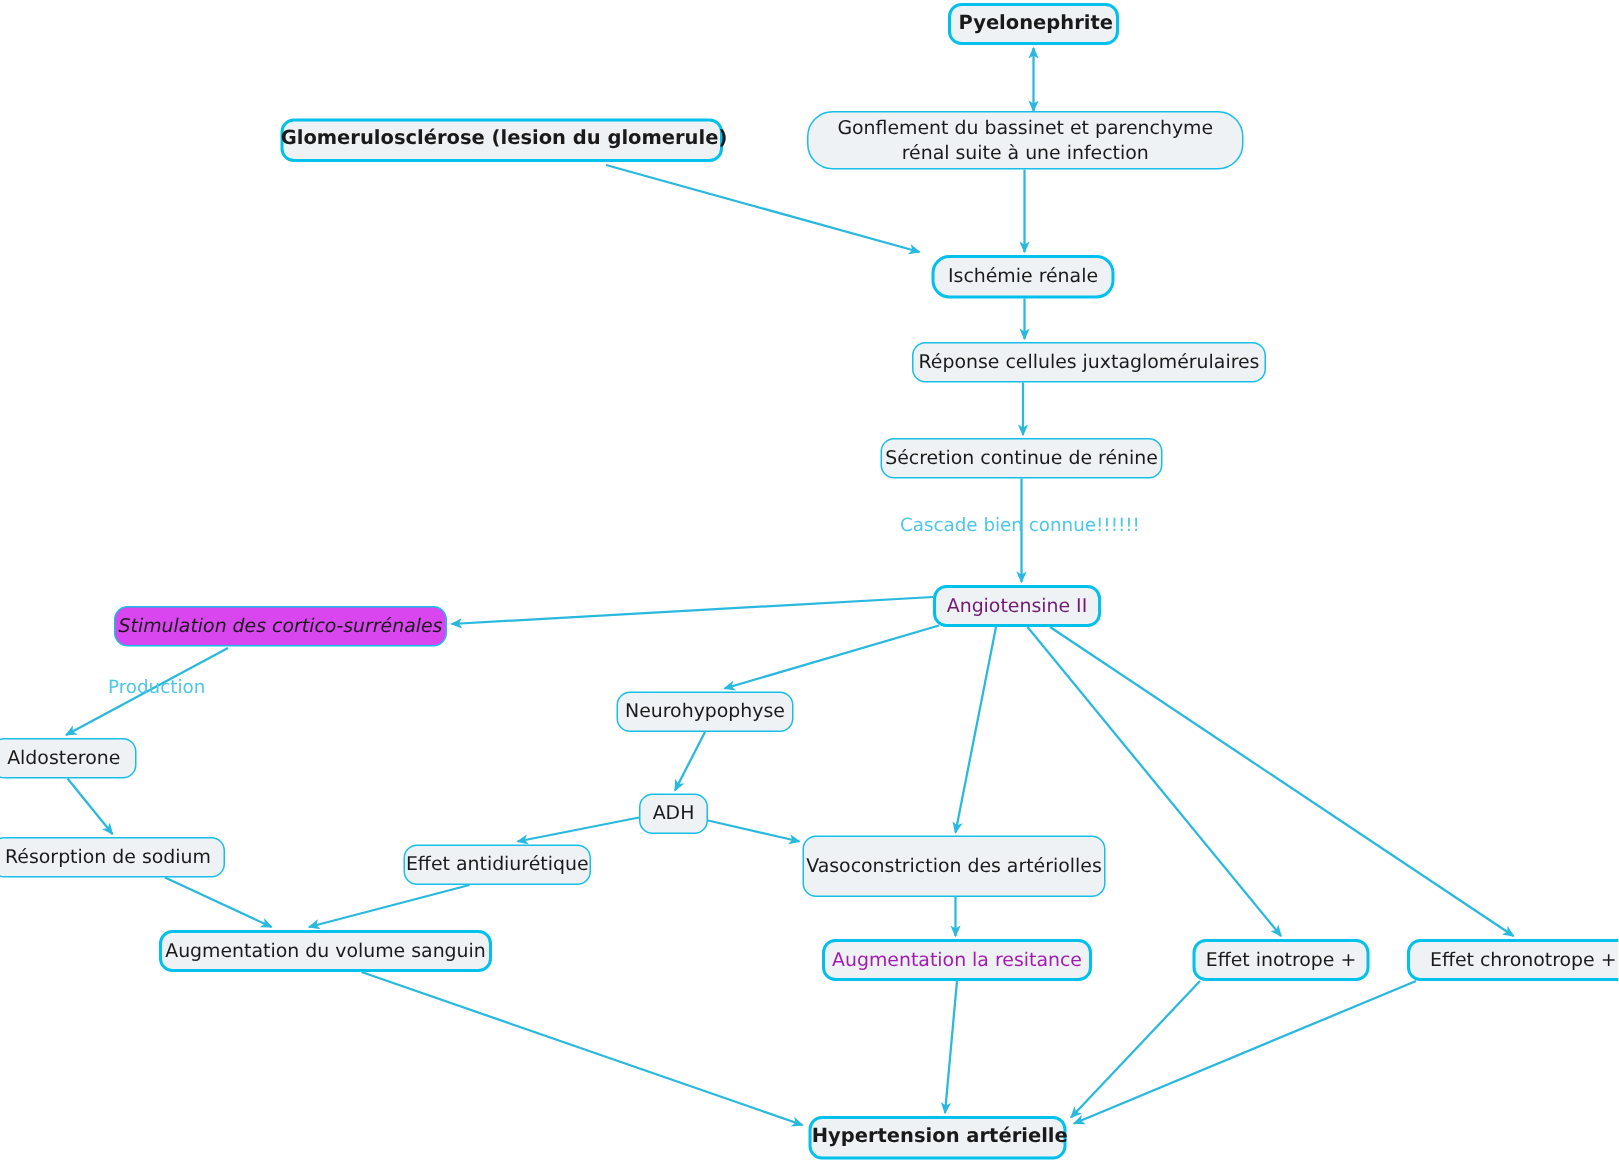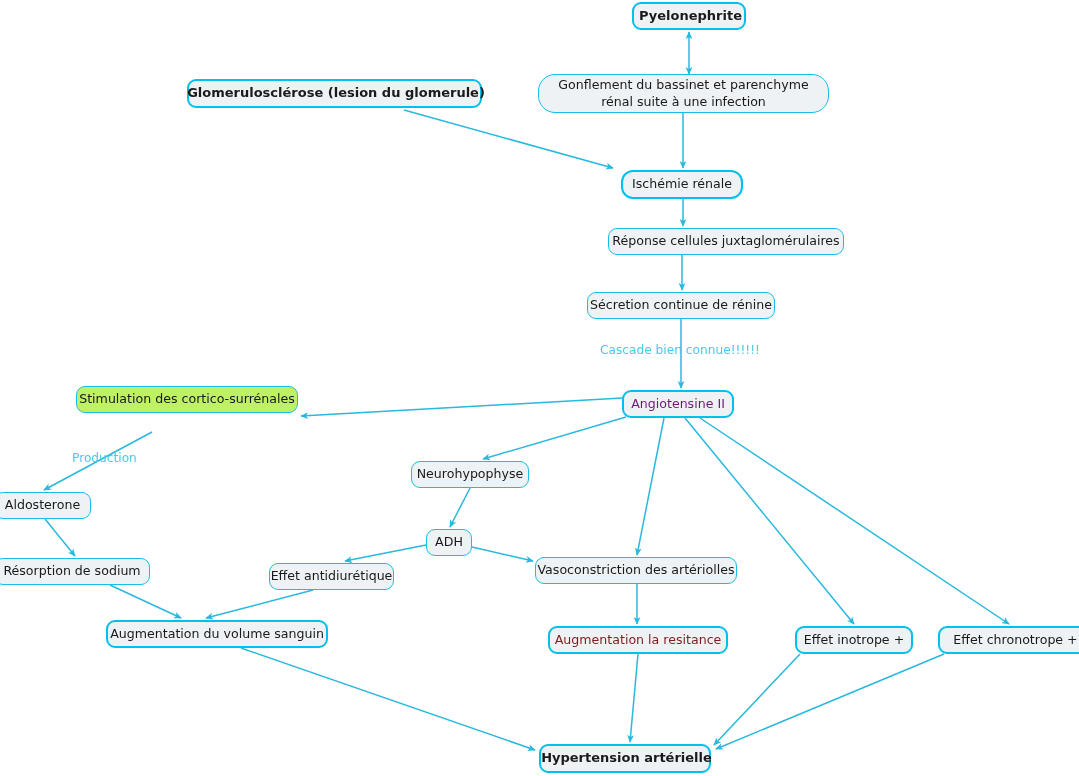--- a/index.html
+++ b/index.html
@@ -105,29 +105,29 @@
   </svg>
 
   <div id="node-layer">
       <div class="node thick bold" style="left: 632px; top: 2px; width: 114px; height: 28px; background: rgb(238, 242, 244); color: rgb(26, 26, 26); border-color: rgb(0, 192, 236);">Pyelonephrite</div>
       <div class="node thick bold" style="left: 187px; top: 79px; width: 295px; height: 29px; background: rgb(238, 242, 244); color: rgb(26, 26, 26); border-color: rgb(0, 192, 236);">Glomerulosclérose (lesion du glomerule)</div>
       <div class="node wrap" style="left: 538px; top: 74px; width: 291px; height: 39px; background: rgb(238, 242, 244); color: rgb(26, 26, 26); border-color: rgb(23, 191, 232); border-radius: 17px;">Gonflement du bassinet et parenchyme rénal suite à une infection</div>
       <div class="node thick" style="left: 621px; top: 170px; width: 122px; height: 29px; background: rgb(238, 242, 244); color: rgb(26, 26, 26); border-color: rgb(0, 192, 236); border-radius: 12px;">Ischémie rénale</div>
       <div class="node" style="left: 564px; top: 228px; width: 236px; height: 27px; background: rgb(238, 242, 244); color: rgb(26, 26, 26); border-color: rgb(23, 191, 232); margin-left: 44px;">Réponse cellules juxtaglomérulaires</div>
       <div class="node" style="left: 587px; top: 292px; width: 188px; height: 27px; background: rgb(238, 242, 244); color: rgb(26, 26, 26); border-color: rgb(23, 191, 232);">Sécretion continue de rénine</div>
       <div class="node thick" style="left: 622px; top: 390px; width: 112px; height: 28px; background: rgb(238, 242, 244); color: #701a75; border-color: rgb(0, 192, 236);">Angiotensine II</div>
-      <div class="node" style="left: 76px; top: 386px; width: 222px; height: 27px; background: #bef264; color: rgb(26, 26, 26); border-color: rgb(23, 191, 232);">Stimulation des cortico-surrénales</div>
+      <div class="node" style="left: 76px; top: 404px; width: 222px; height: 27px; background: #d946ef; color: rgb(26, 26, 26); border-color: rgb(23, 191, 232); font-style: italic;">Stimulation des cortico-surrénales</div>
       <div class="node" style="left: -6px; top: 492px; width: 97px; height: 27px; background: rgb(238, 242, 244); color: rgb(26, 26, 26); border-color: rgb(23, 191, 232);">Aldosterone</div>
       <div class="node" style="left: -6px; top: 558px; width: 156px; height: 27px; background: rgb(238, 242, 244); color: rgb(26, 26, 26); border-color: rgb(23, 191, 232);">Résorption de sodium</div>
       <div class="node" style="left: 411px; top: 461px; width: 118px; height: 27px; background: rgb(238, 242, 244); color: rgb(26, 26, 26); border-color: rgb(23, 191, 232);">Neurohypophyse</div>
       <div class="node" style="left: 426px; top: 529px; width: 46px; height: 27px; background: rgb(238, 242, 244); color: rgb(26, 26, 26); border-color: rgb(23, 191, 232);">ADH</div>
       <div class="node" style="left: 269px; top: 563px; width: 125px; height: 27px; background: rgb(238, 242, 244); color: rgb(26, 26, 26); border-color: rgb(23, 191, 232);">Effet antidiurétique</div>
-      <div class="node" style="left: 535px; top: 557px; width: 202px; height: 27px; background: rgb(238, 242, 244); color: rgb(26, 26, 26); border-color: rgb(23, 191, 232);">Vasoconstriction des artériolles</div>
+      <div class="node" style="left: 535px; top: 557px; width: 202px; height: 41px; background: rgb(238, 242, 244); color: rgb(26, 26, 26); border-color: rgb(23, 191, 232);">Vasoconstriction des artériolles</div>
       <div class="node thick" style="left: 80px; top: 620px; width: 222px; height: 28px; background: rgb(238, 242, 244); color: rgb(26, 26, 26); border-color: rgb(0, 192, 236); margin-left: 26px;">Augmentation du volume sanguin</div>
-      <div class="node thick" style="left: 548px; top: 626px; width: 180px; height: 28px; background: rgb(238, 242, 244); color: #7f1d1d; border-color: rgb(0, 192, 236); text-align: center;">Augmentation la resitance</div>
+      <div class="node thick" style="left: 548px; top: 626px; width: 180px; height: 28px; background: rgb(238, 242, 244); color: #a21caf; border-color: rgb(0, 192, 236); text-align: center;">Augmentation la resitance</div>
       <div class="node thick" style="left: 795px; top: 626px; width: 118px; height: 28px; background: rgb(238, 242, 244); color: rgb(26, 26, 26); border-color: rgb(0, 192, 236);">Effet inotrope +</div>
       <div class="node thick" style="left: 938px; top: 626px; width: 155px; height: 28px; background: rgb(238, 242, 244); color: rgb(26, 26, 26); border-color: rgb(0, 192, 236);">Effet chronotrope +</div>
       <div class="node thick bold" style="left: 539px; top: 744px; width: 172px; height: 29px; background: rgb(238, 242, 244); color: rgb(26, 26, 26); border-color: rgb(0, 192, 236);">Hypertension artérielle</div>
     </div>
   <div id="label-layer">
       <div class="edge-label" style="left: 600px; top: 343px; color: rgb(78, 199, 232);">Cascade bien connue!!!!!!</div>
       <div class="edge-label" style="left: 72px; top: 451px; color: rgb(78, 199, 232);">Production</div>
     </div>
 
 </div>

